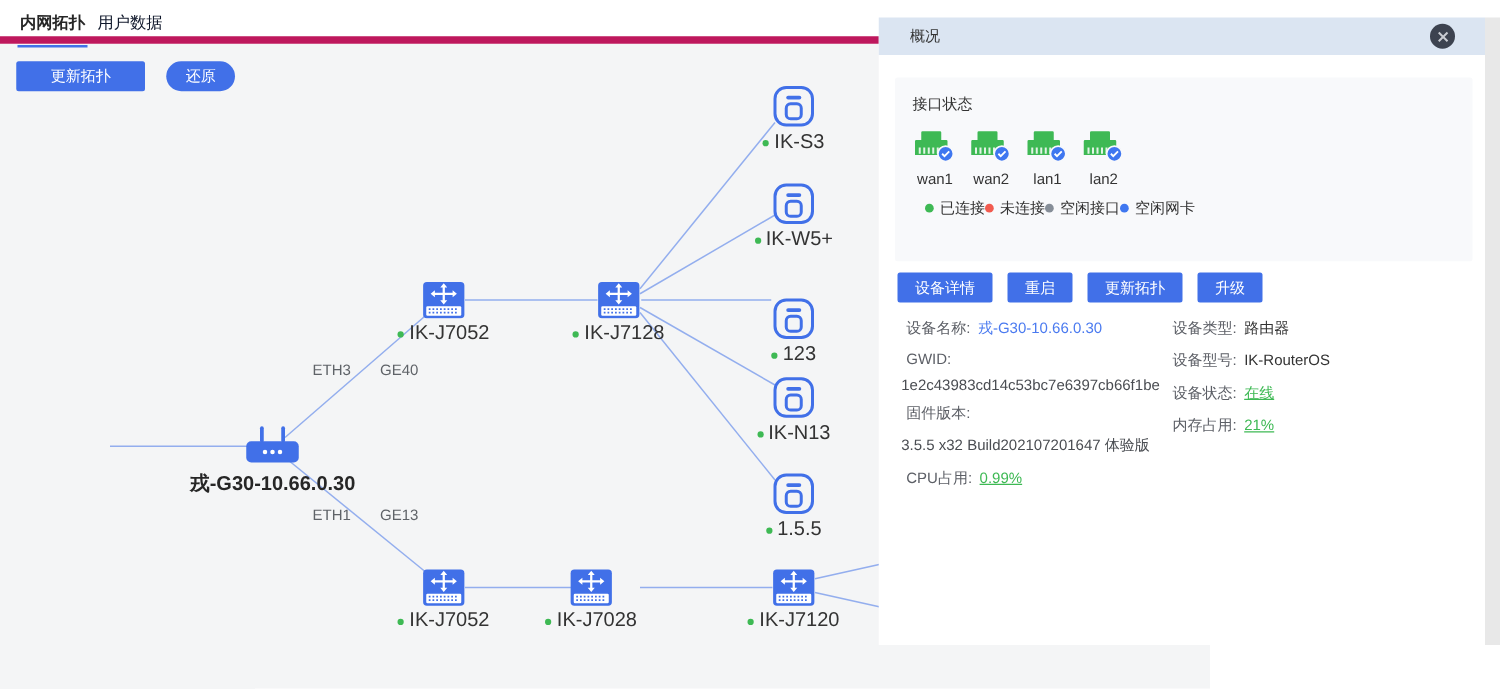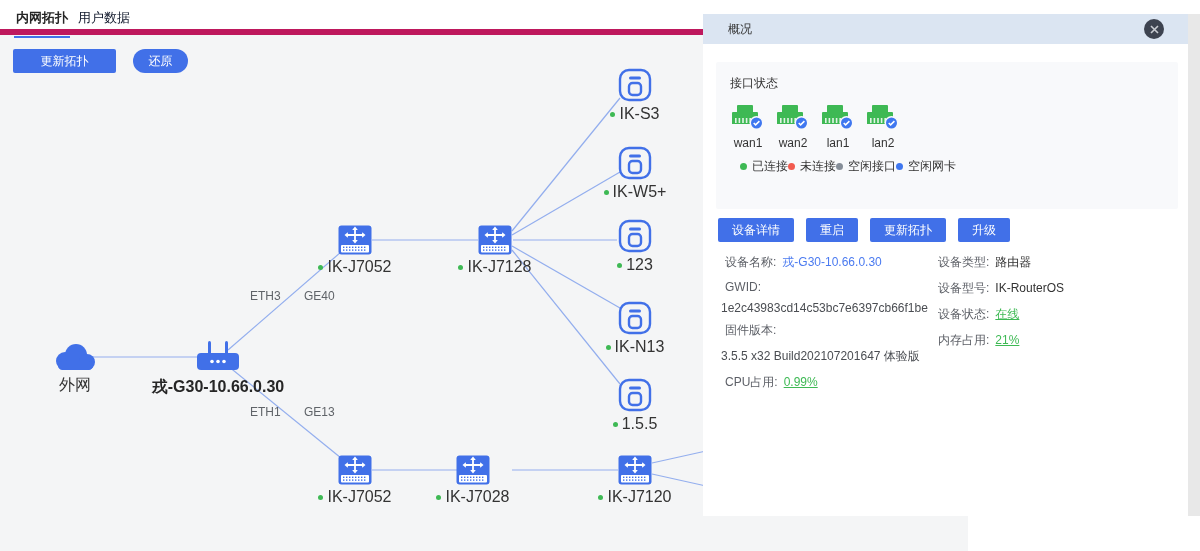--- a/index.html
+++ b/index.html
@@ -93,33 +93,20 @@
       <line x1="512" y1="435" x2="618" y2="435"></line>
       <line x1="652" y1="428" x2="706" y2="416"></line>
       <line x1="652" y1="439" x2="706" y2="451"></line>
     </svg>
 
     <div class="edge-label" style="left:250px;top:254px">ETH3</div>
     <div class="edge-label" style="left:304px;top:254px">GE40</div>
     <div class="edge-label" style="left:250px;top:370px">ETH1</div>
     <div class="edge-label" style="left:304px;top:370px">GE13</div>
 
-    <div class="node" style="left:20px;top:307px">
-      <svg width="46" height="30" viewBox="0 0 46 30">
-        <g fill="#4170e8">
-          <circle cx="13" cy="19" r="9"></circle>
-            <circle cx="24" cy="13" r="11"></circle>
-            <circle cx="35" cy="20" r="8"></circle>
-          <rect x="6" y="19" width="35" height="9" rx="4.5"></rect>
-        </g>
-      </svg>
-      <div class="node-label">
-          <span>外网</span>
-        </div>
-    </div>
 
     <div class="node" style="left:163px;top:305px">
       <svg width="48" height="34" viewBox="0 0 48 34">
         <rect x="14" y="1" width="3" height="13" rx="1.5" fill="#4170e8"></rect>
         <rect x="31" y="1" width="3" height="13" rx="1.5" fill="#4170e8"></rect>
         <rect x="3" y="13" width="42" height="17" rx="4" fill="#4170e8"></rect>
         <circle cx="18" cy="21.5" r="1.8" fill="#fff"></circle>
           <circle cx="24" cy="21.5" r="1.8" fill="#fff"></circle>
           <circle cx="30" cy="21.5" r="1.8" fill="#fff"></circle>
       </svg>
@@ -300,21 +287,21 @@
         <rect x="2" y="2" width="30" height="30" rx="9" fill="#f4f5f6" stroke="#4170e8" stroke-width="2.4"></rect>
         <rect x="11" y="8.5" width="12" height="3" rx="1.5" fill="#4170e8"></rect>
         <rect x="11" y="15" width="12" height="12" rx="3.5" fill="none" stroke="#4170e8" stroke-width="2.4"></rect>
       </svg>
       <div class="node-label">
           <span class="sdot"></span>
           <span>IK-W5+</span>
         </div>
     </div>
 
-    <div class="node" style="left:580px;top:184px">
+    <div class="node" style="left:580px;top:203px">
       <svg width="34" height="34" viewBox="0 0 34 34">
         <rect x="2" y="2" width="30" height="30" rx="9" fill="#f4f5f6" stroke="#4170e8" stroke-width="2.4"></rect>
         <rect x="11" y="8.5" width="12" height="3" rx="1.5" fill="#4170e8"></rect>
         <rect x="11" y="15" width="12" height="12" rx="3.5" fill="none" stroke="#4170e8" stroke-width="2.4"></rect>
       </svg>
       <div class="node-label">
           <span class="sdot"></span>
           <span>123</span>
         </div>
     </div>

